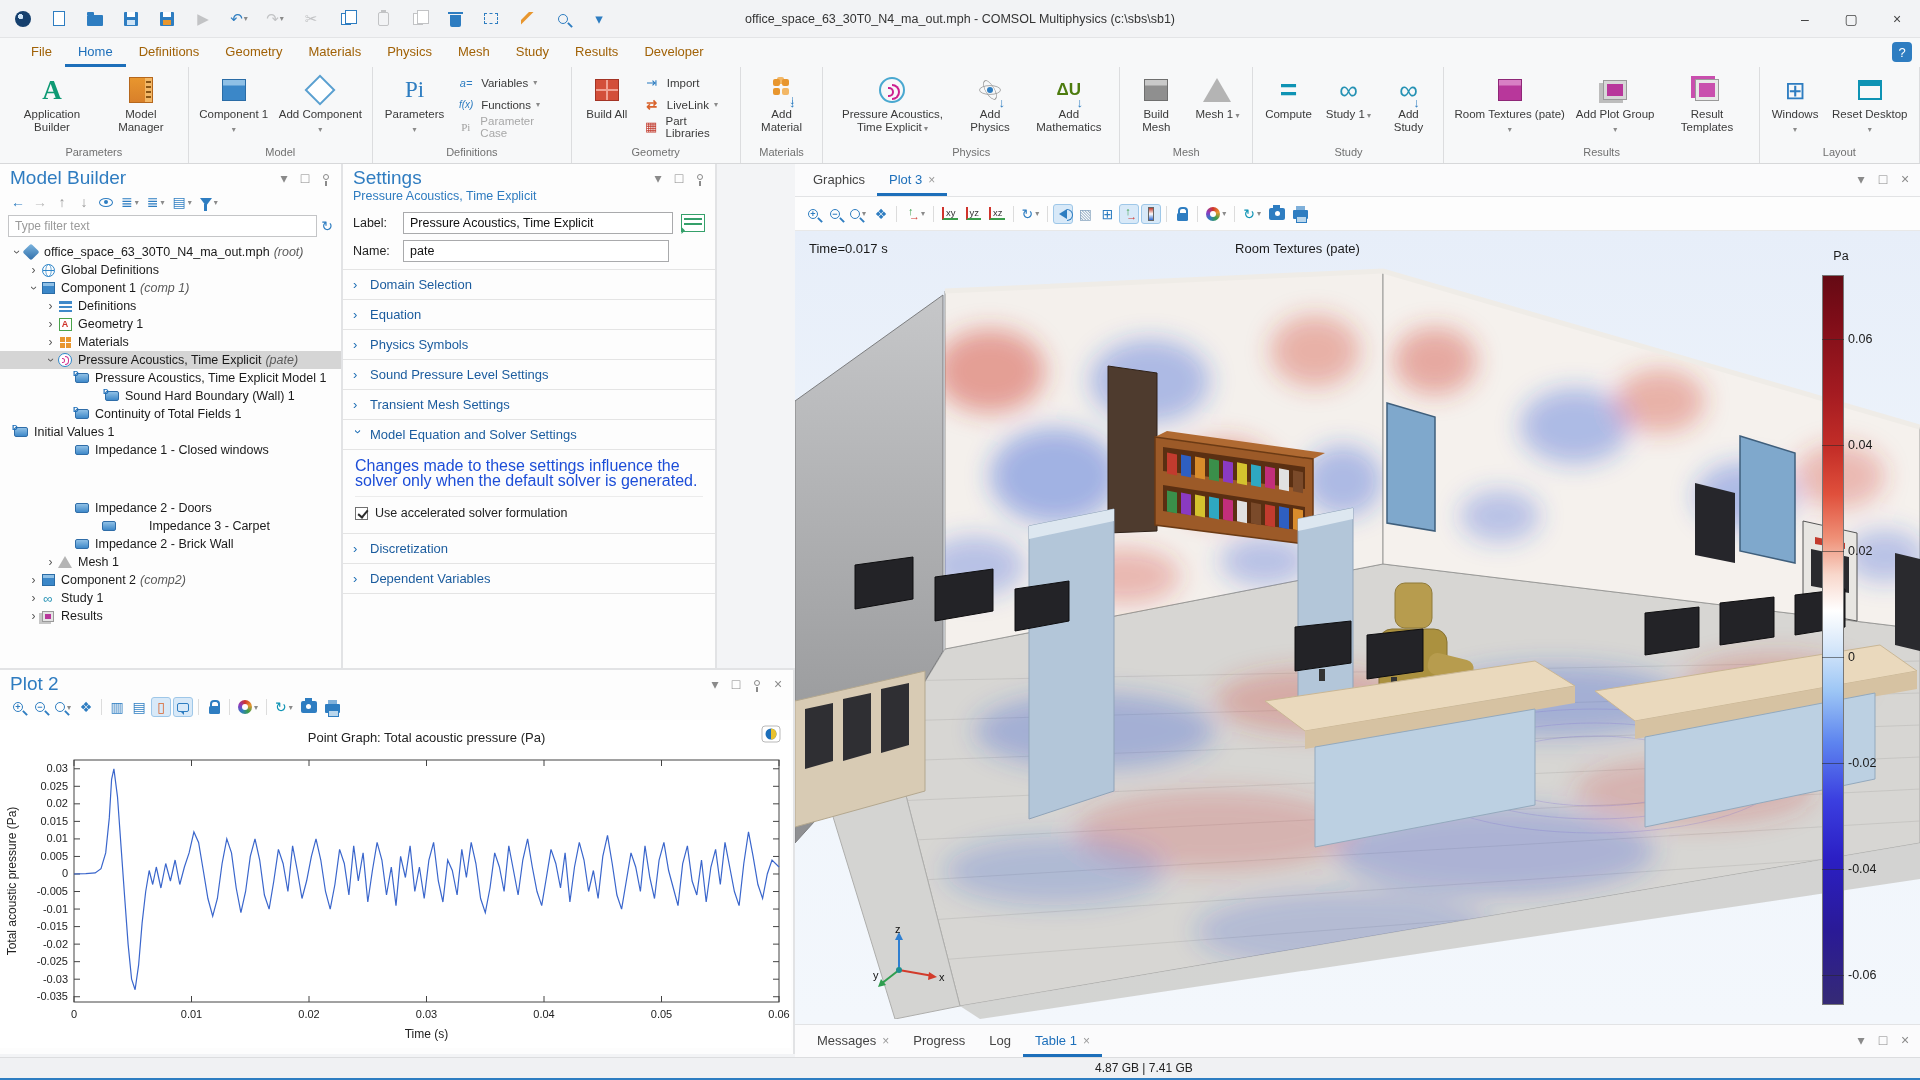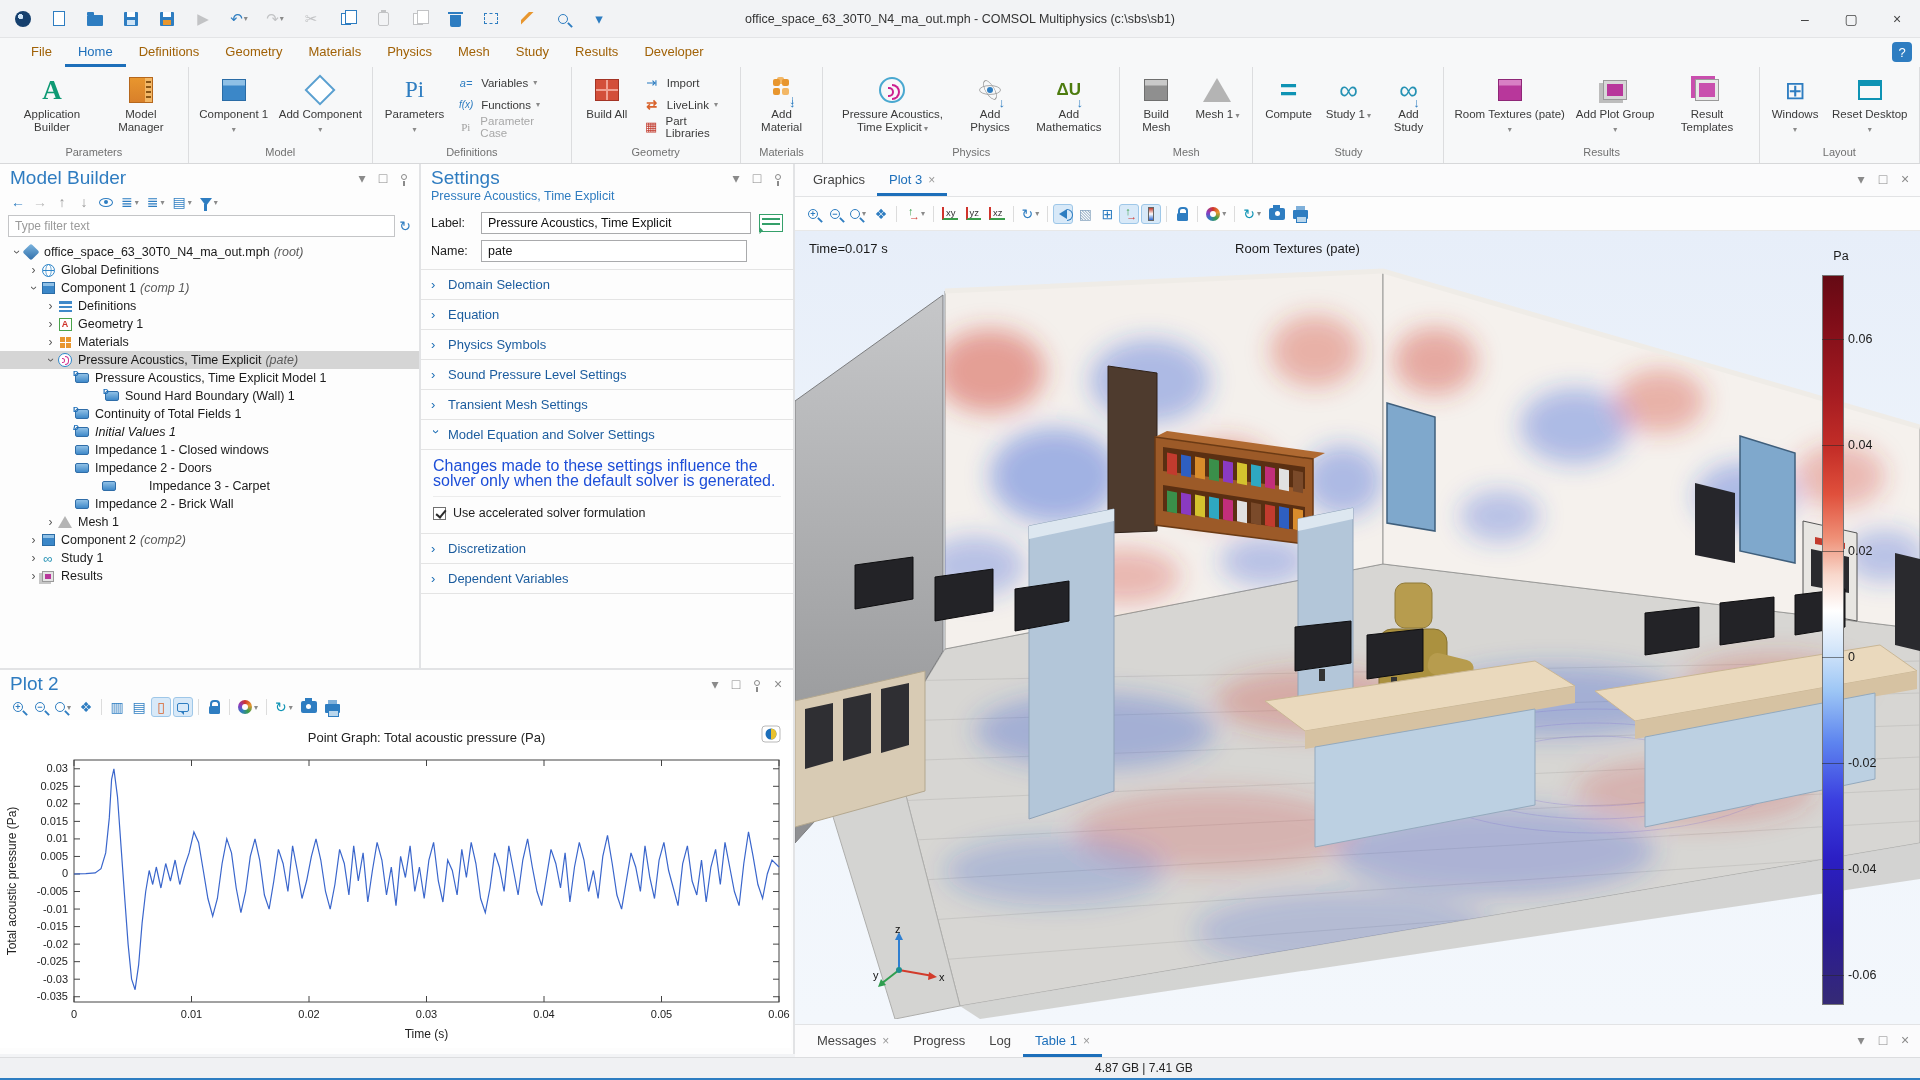--- a/index.html
+++ b/index.html
@@ -77,21 +77,21 @@
   .si-functions { color:#2e7dc1; font-style:italic; font-size:10px; }
   .si-parameter-case { color:#a0a0a0; font-size:11px; font-family:"Liberation Serif",serif; }
   .si-import { color:#2e7dc1; font-size:13px; }
   .si-livelink { color:#d9622b; font-size:13px; font-weight:bold; }
   .si-part-libraries { color:#c23b2e; font-size:13px; }
 
   
   #main { flex:1; display:flex; min-height:0; }
   #left-col { width:795px; display:flex; flex-direction:column; }
   #top-panels { height:504px; display:flex; }
-  #model-builder { width:421px; background:#fdfdfd; border-right:2px solid #e2e3e5; display:flex; flex-direction:column; }
+  #model-builder { width:343px; background:#fdfdfd; border-right:2px solid #e2e3e5; display:flex; flex-direction:column; }
   #settings-panel { width:374px; background:#fdfdfd; border-right:2px solid #e2e3e5; display:flex; flex-direction:column; }
   #plot2-panel { height:386px; background:#fdfdfd; border-top:2px solid #e2e3e5; border-right:2px solid #e2e3e5; display:flex; flex-direction:column; }
   #graphics-col { flex:1; display:flex; flex-direction:column; background:#fdfdfd; }
 
   .panel-head { display:flex; align-items:center; padding:3px 8px 0 10px; }
   .panel-title { color:#2f7cc0; font-size:19px; font-weight:400; }
   .panel-winicons { margin-left:auto; display:flex; gap:7px; align-items:center; color:#8a8a8a; font-size:11px; }
   .pwi { width:14px; height:14px; display:flex; align-items:center; justify-content:center; }
 
   
@@ -627,35 +627,35 @@
                 </span>
                 <span>Sound Hard Boundary (Wall) 1</span>
               </div>
               <div class="tree-row" style="padding-left: 61px;">
                 <span class="tree-chev"></span>
                 <span class="tree-icon">
                   <span class="ic-node dflag"></span>
                 </span>
                 <span>Continuity of Total Fields 1</span>
               </div>
-              <div class="tree-row" style="padding-left: 61px; font-style: italic;">
+              <div class="tree-row" style="">
                 <span class="tree-chev"></span>
                 <span class="tree-icon">
                   <span class="ic-node dflag"></span>
                 </span>
                 <span>Initial Values 1</span>
               </div>
               <div class="tree-row" style="padding-left: 61px;">
                 <span class="tree-chev"></span>
                 <span class="tree-icon">
                   <span class="ic-node"></span>
                 </span>
                 <span>Impedance 1 - Closed windows</span>
               </div>
-              <div class="tree-row" style="padding-left: 61px;">
+              <div class="tree-row" style="padding-left: 61px; margin-top: 40px;">
                 <span class="tree-chev"></span>
                 <span class="tree-icon">
                   <span class="ic-node"></span>
                 </span>
                 <span>Impedance 2 - Doors</span>
               </div>
               <div class="tree-row" style="padding-left: 61px; gap: 27px;">
                 <span class="tree-chev"></span>
                 <span class="tree-icon">
                   <span class="ic-node"></span>

